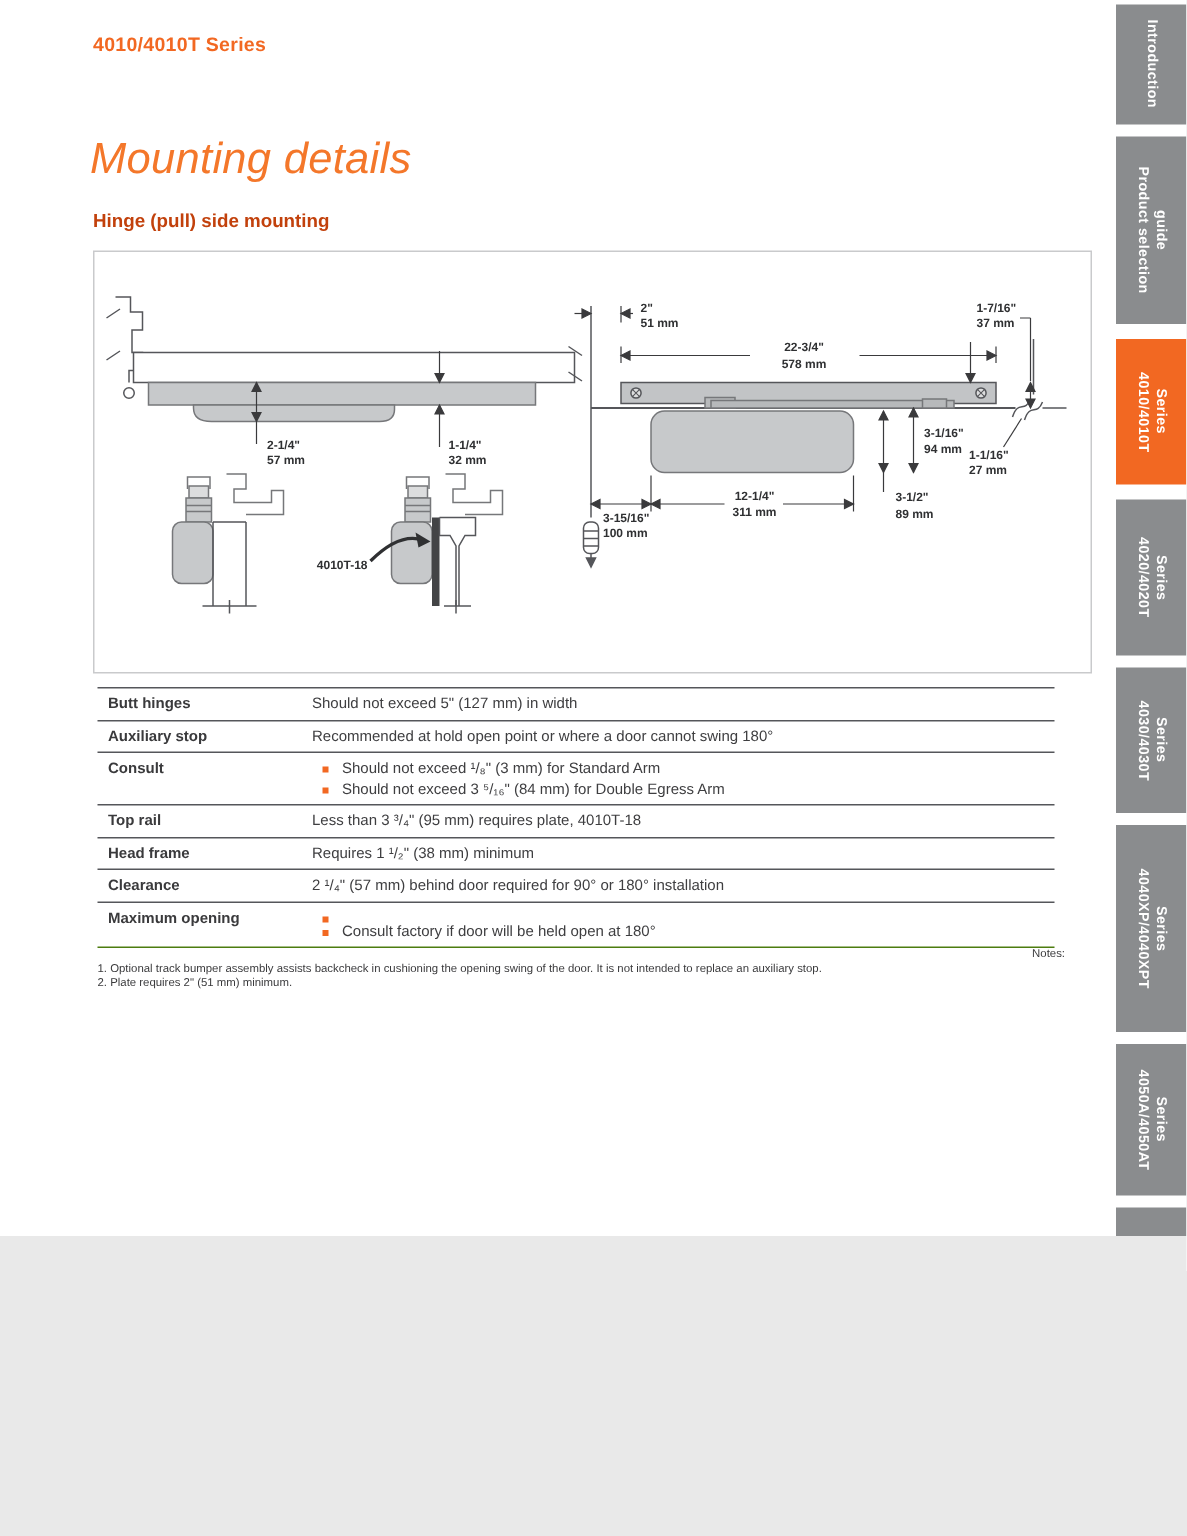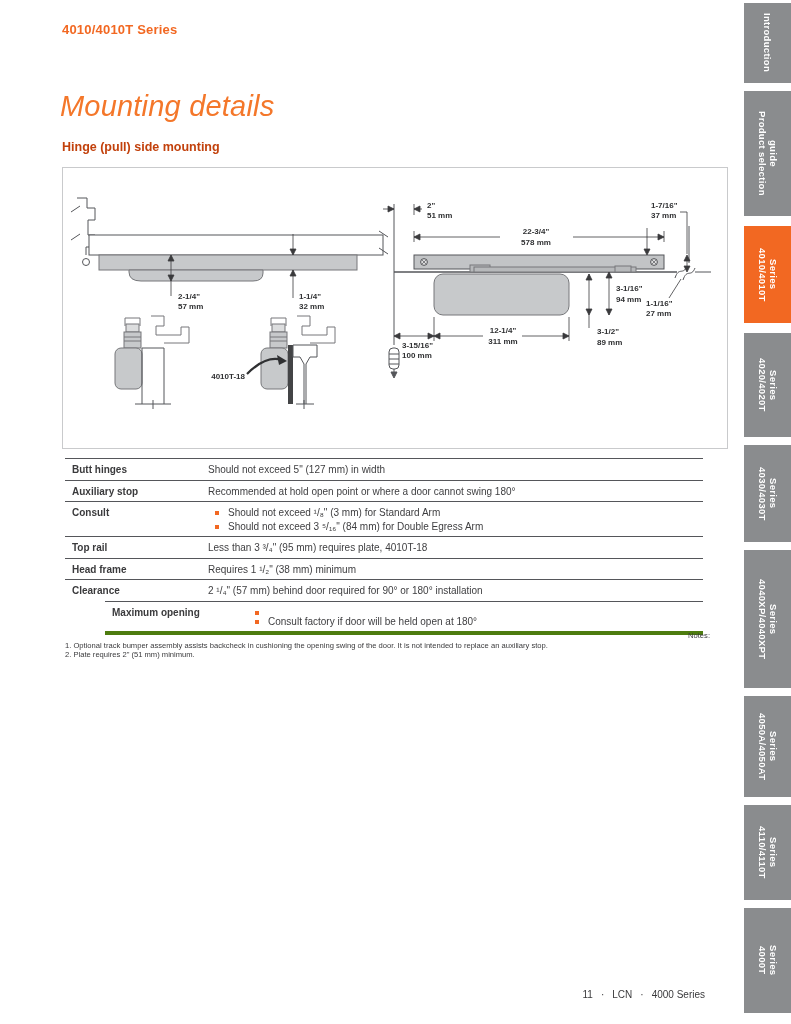--- a/index.html
+++ b/index.html
@@ -1,32 +1,32 @@
 <!DOCTYPE html>
 <html><head>
 <meta charset="utf-8">
 <style>
   html,body{margin:0;padding:0;background:#e9e9e9;}
-  .page{position:relative;width:791px;height:1024px;background:#ffffff;overflow:hidden;
+  .page{position:relative;width:791px;height:824px;background:#ffffff;overflow:hidden;
         font-family:"Liberation Sans","DejaVu Sans",sans-serif;color:#3e3e40;}
 
   
   .series-head{position:absolute;left:62px;top:22px;font-size:13px;font-weight:bold;color:#f26822;letter-spacing:.2px;}
   .page-title{position:absolute;left:60px;top:90px;font-size:29px;font-weight:400;color:#f4772a;letter-spacing:.2px;font-style:italic;}
   .subtitle{position:absolute;left:62px;top:140px;font-size:12.5px;font-weight:bold;color:#c2410c;}
 
   
   .diagram-box{position:absolute;left:62px;top:167px;width:664px;height:280px;border:1px solid #c9cacc;background:#fff;}
   .diagram-box svg{display:block;}
   .dimtxt{font-size:8px;font-weight:700;fill:#2f3032;}
 
   
   .spec{position:absolute;left:65px;top:458px;width:638px;font-size:10px;line-height:13.5px;}
   .spec .row{display:grid;grid-template-columns:143px 1fr;border-top:1px solid #55565a;padding:4px 0 3px 0;}
-  .spec .row:last-child{border-bottom:4px solid #4d7c0f;margin-left:40px;}
+  .spec .row:last-child{border-bottom:1px solid #4d7c0f;}
   .spec .lbl{font-weight:bold;padding-left:7px;color:#3a3a3c;}
   .b-line{display:flex;align-items:flex-start;padding-left:7px;}
   .b-line .sq{width:4px;height:4px;background:#f26822;flex:none;margin:5px 9px 0 0;}
 
   
   .notes{position:absolute;left:65px;top:631px;width:645px;font-size:7.6px;line-height:9.6px;color:#3a3a3c;}
   .notes .nh{margin:0 0 0 0;text-align:right;}
 
   
   .footer{position:absolute;top:989px;right:86px;display:flex;gap:8px;align-items:center;

